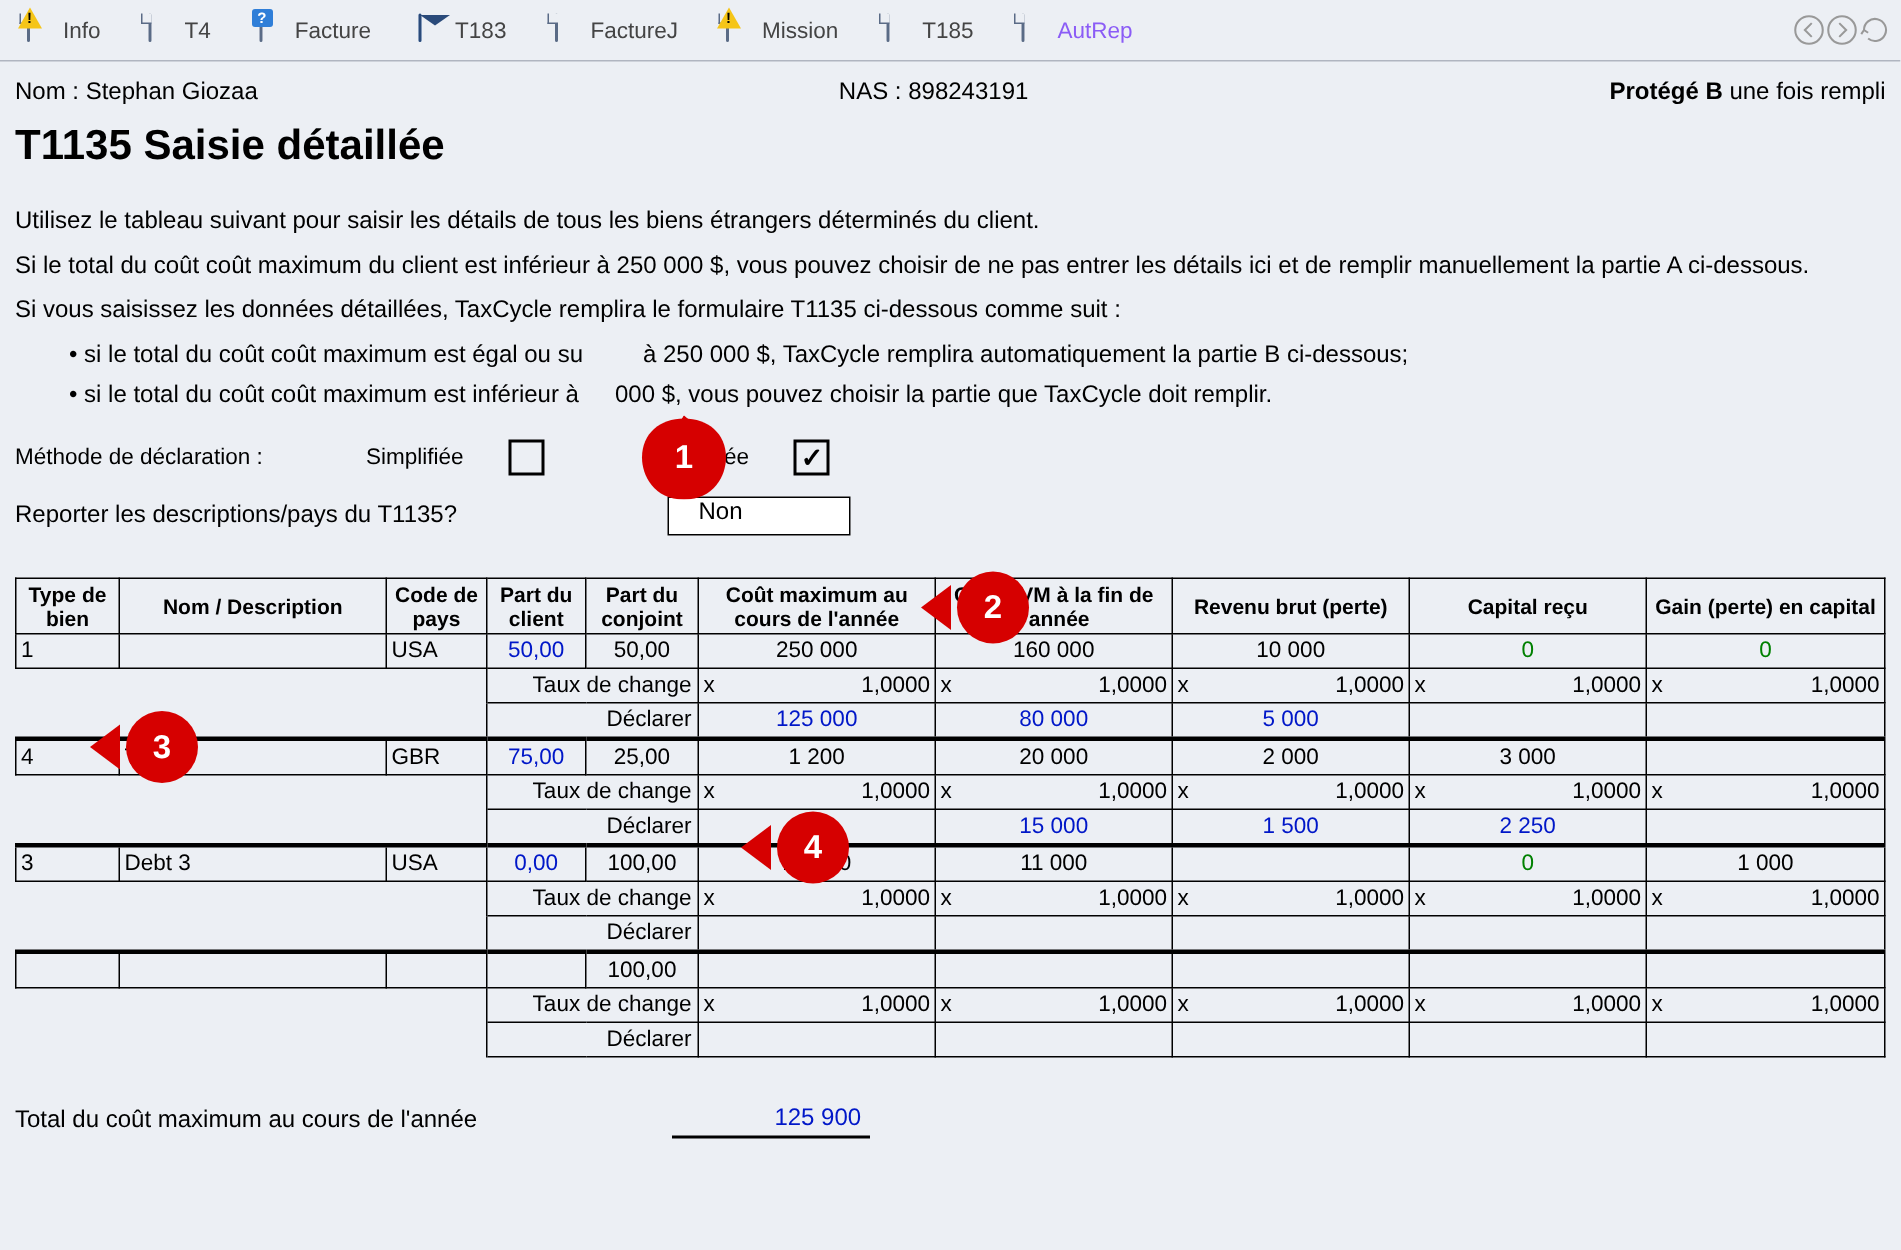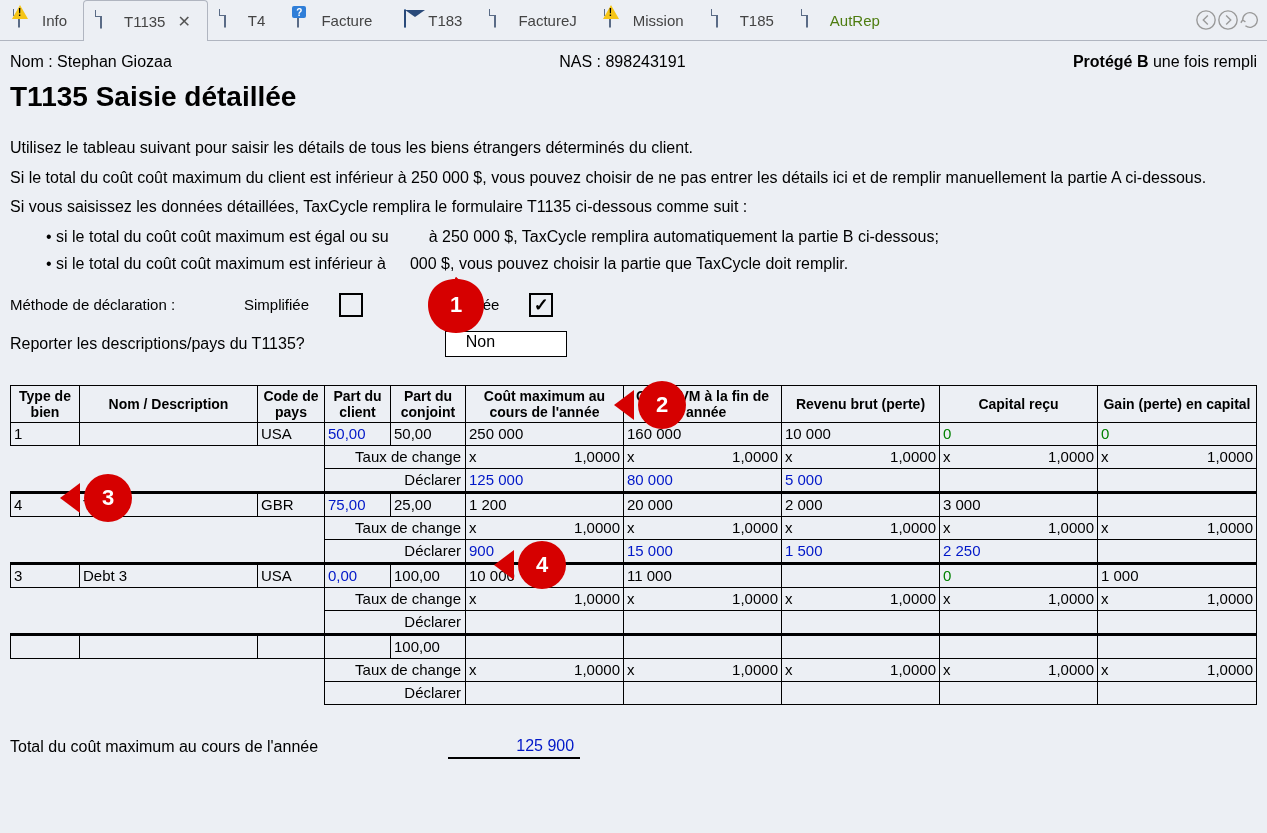--- a/index.html
+++ b/index.html
@@ -35,21 +35,21 @@
 .callout svg{position:absolute;top:0;left:0;width:100%;height:100%}
 .callout span{position:relative;z-index:2}
 .co1{width:60px;height:56px;top:277px;left:426px}
 .co2{width:76px;height:50px;top:380px;left:614px}
 .co3{width:76px;height:50px;top:473px;left:60px}
 .co4{width:76px;height:50px;top:540px;left:494px}
 .tblwrap{margin-top:28px;position:relative}
 table{border-collapse:collapse;width:1246px;table-layout:fixed}
 th{border:1px solid #000;font-weight:bold;font-size:14px;padding:2px;text-align:center;background:#eceff4}
 td{border:1px solid #000;font-size:15px;padding:1px 3px;height:20px;background:#eceff4}
-td.r{text-align:left}
+td.r{text-align:center}
 td.bl{color:#0017c8}
 td.lbl{text-align:right;border-left:none;border-right:1px solid #000;padding-right:4px}
 td.noborder{border-left:none;border-top:none;border-bottom:none}
 td.hb{border-top:3px solid #000}
 .xcell{display:flex}
 .xcell .xm{width:12px;border-right:0;text-align:left}
 .xcell .xv{flex:1;text-align:right}
 .tot{display:flex;align-items:center;margin-top:30px;font-size:16px}
 .tot .u{}
 .tot .val{margin-left:130px;width:120px;border-bottom:2px solid #000;text-align:right;color:#0017c8;font-size:16px;padding:2px 6px}
@@ -58,25 +58,20 @@
 </head>
 <body>
 
 <div class="pagewrap">
 
 <div class="tabbar">
   <div class="tab">
         <span class="ti"><span class="doc"></span><span class="warn"></span></span>
         <span>Info</span>
       </div>
-  <div class="tab active">
-        <span class="ti"><span class="doc"></span></span>
-        <span>T1135</span>
-        <span class="close-x">✕</span>
-      </div>
   <div class="tab">
         <span class="ti"><span class="doc"></span></span>
         <span>T4</span>
       </div>
   <div class="tab">
         <span class="ti"><span class="doc"></span><span class="badge q">?</span></span>
         <span>Facture</span>
       </div>
   <div class="tab">
         <span class="ti"><span class="env"></span></span>
@@ -87,21 +82,21 @@
         <span>FactureJ</span>
       </div>
   <div class="tab">
         <span class="ti"><span class="doc"></span><span class="warn"></span></span>
         <span>Mission</span>
       </div>
   <div class="tab">
         <span class="ti"><span class="doc"></span></span>
         <span>T185</span>
       </div>
-  <div class="tab" style="color:#4d7c0f">
+  <div class="tab" style="color:#8b5cf6">
         <span class="ti"><span class="doc"></span></span>
         <span>AutRep</span>
       </div>
   <div class="nav">
     <svg viewBox="0 0 24 24">
           <circle cx="12" cy="12" r="10" fill="none" stroke="#999" stroke-width="1.5"></circle>
           <path d="M14 7l-5 5 5 5" fill="none" stroke="#999" stroke-width="1.5"></path>
         </svg>
     <svg viewBox="0 0 24 24">
           <circle cx="12" cy="12" r="10" fill="none" stroke="#999" stroke-width="1.5"></circle>

